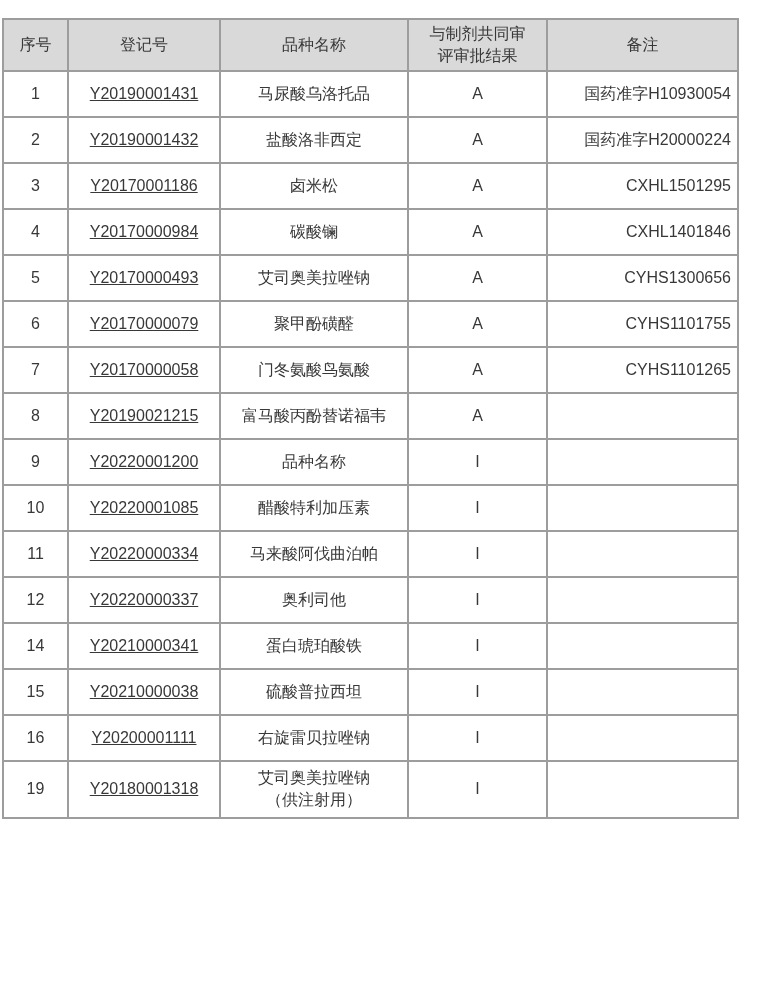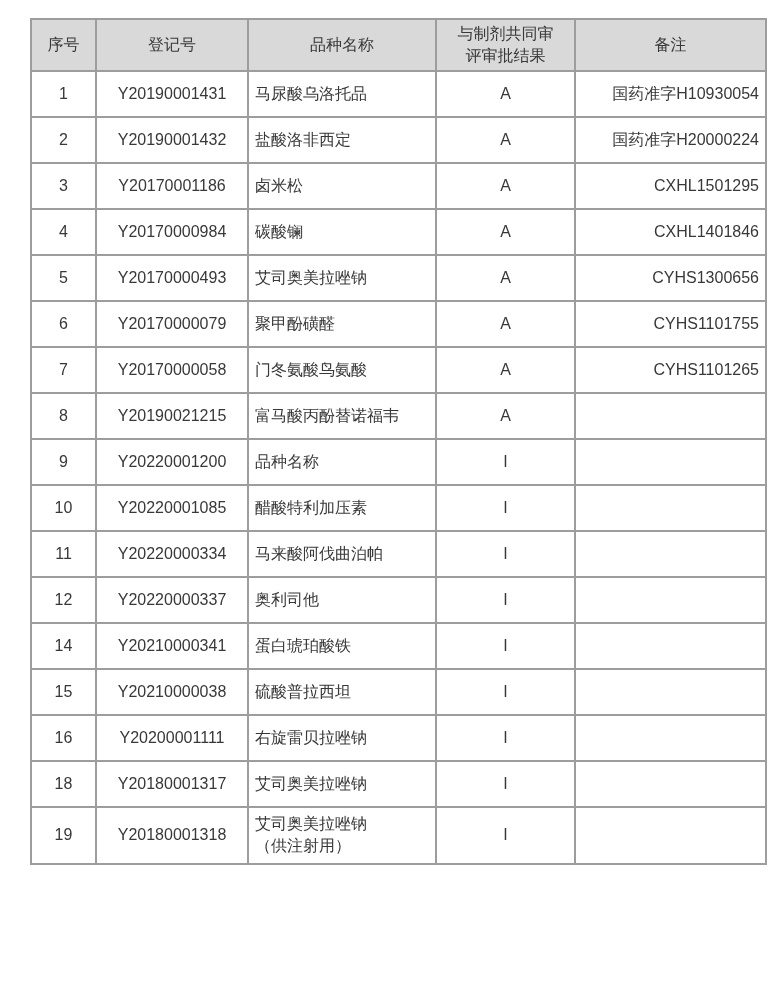--- a/index.html
+++ b/index.html
@@ -8,21 +8,21 @@
     background: #ffffff;
   }
   body {
     width: 772px;
     height: 986px;
     font-family: "Liberation Sans", "DejaVu Sans", sans-serif;
     color: #383838;
     overflow: hidden;
   }
   .page {
-    padding: 18px 18px 0 30px;
+    padding: 18px 18px 0 2px;
     border-radius: 13px;
   }
   table.reg-table {
     border-collapse: collapse;
     table-layout: fixed;
     width: 735px;
     font-size: 16px;
   }
   table.reg-table col.c-index  { width: 65px; }
   table.reg-table col.c-reg_no { width: 152px; }
@@ -49,22 +49,22 @@
     padding: 2px 4px;
   }
   table.reg-table tbody tr {
     height: 46px;
   }
   table.reg-table td {
     padding: 5px 6px;
     background: #ffffff;
   }
   td.col-index  { text-align: center; }
-  td.col-reg_no { text-align: center; }
-  td.col-name   { text-align: left; white-space: pre-line; font-family: Liberation Serif, serif; }
+  td.col-reg_no { text-align: center; text-decoration: underline; }
+  td.col-name   { text-align: center; white-space: pre-line; font-family: Liberation Serif, serif; }
   td.col-result { text-align: center; }
   td.col-remark { text-align: right; }
 </style>
 </head>
 <body>
 
 <div class="page">
   <table class="reg-table">
     <colgroup>
       <col class="c-index">
@@ -183,27 +183,20 @@
           <td class="col-remark"></td>
         </tr>
         <tr>
           <td class="col-index">16</td>
           <td class="col-reg_no">Y20200001111</td>
           <td class="col-name">右旋雷贝拉唑钠</td>
           <td class="col-result">I</td>
           <td class="col-remark"></td>
         </tr>
         <tr>
-          <td class="col-index">18</td>
-          <td class="col-reg_no">Y20180001317</td>
-          <td class="col-name">艾司奥美拉唑钠</td>
-          <td class="col-result">I</td>
-          <td class="col-remark"></td>
-        </tr>
-        <tr>
           <td class="col-index">19</td>
           <td class="col-reg_no">Y20180001318</td>
           <td class="col-name">艾司奥美拉唑钠
 （供注射用）</td>
           <td class="col-result">I</td>
           <td class="col-remark"></td>
         </tr>
       </tbody>
   </table>
 </div>

